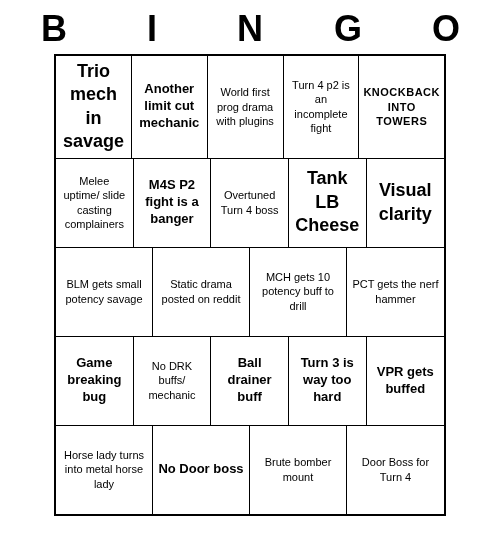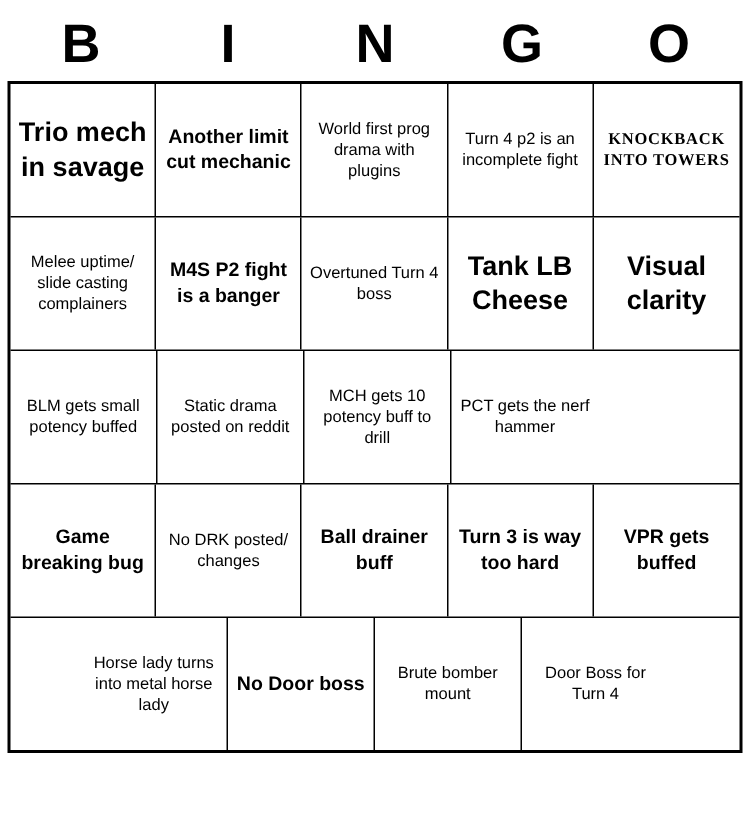--- a/index.html
+++ b/index.html
@@ -22,21 +22,21 @@
     }
     .bingo-letter {
       font-size: 36px;
       font-weight: bold;
       width: 90px;
       text-align: center;
       color: #000;
     }
     .bingo-grid {
       border: 2px solid #000;
-      width: 490px;
+      width: 392px;
     }
     .bingo-row {
       display: flex;
       border-bottom: 1px solid #000;
     }
     .bingo-row:last-child {
       border-bottom: none;
       justify-content: center;
     }
     .bingo-cell {
@@ -64,21 +64,20 @@
       font-weight: bold;
     }
     .bingo-cell.xl-text {
       font-size: 18px;
       font-weight: bold;
     }
     .bingo-cell.caps-text {
       font-size: 11px;
       font-weight: bold;
       letter-spacing: 0.5px;
-      font-family: Liberation Serif, serif;
     }
   </style>
 </head>
 <body>
 
 <div class="bingo-title">
 <span class="bingo-letter">B</span>
     <span class="bingo-letter">I</span>
     <span class="bingo-letter">N</span>
     <span class="bingo-letter">G</span>
@@ -94,28 +93,28 @@
       <div class="bingo-cell caps-text">KNOCKBACK INTO TOWERS</div>
     </div>
     <div class="bingo-row">
       <div class="bingo-cell normal">Melee uptime/ slide casting complainers</div>
       <div class="bingo-cell medium-text">M4S P2 fight is a banger</div>
       <div class="bingo-cell normal">Overtuned Turn 4 boss</div>
       <div class="bingo-cell xl-text">Tank LB Cheese</div>
       <div class="bingo-cell xl-text">Visual clarity</div>
     </div>
     <div class="bingo-row">
-      <div class="bingo-cell normal">BLM gets small potency buffed</div>
+      <div class="bingo-cell normal">BLM gets small potency savage</div>
       <div class="bingo-cell normal">Static drama posted on reddit</div>
       <div class="bingo-cell normal">MCH gets 10 potency buff to drill</div>
       <div class="bingo-cell normal">PCT gets the nerf hammer</div>
     </div>
     <div class="bingo-row">
       <div class="bingo-cell medium-text">Game breaking bug</div>
-      <div class="bingo-cell normal">No DRK posted/ changes</div>
+      <div class="bingo-cell normal">No DRK buffs/ mechanic</div>
       <div class="bingo-cell medium-text">Ball drainer buff</div>
       <div class="bingo-cell medium-text">Turn 3 is way too hard</div>
       <div class="bingo-cell medium-text">VPR gets buffed</div>
     </div>
     <div class="bingo-row">
       <div class="bingo-cell normal">Horse lady turns into metal horse lady</div>
       <div class="bingo-cell medium-text">No Door boss</div>
       <div class="bingo-cell normal">Brute bomber mount</div>
       <div class="bingo-cell normal">Door Boss for Turn 4</div>
     </div>

